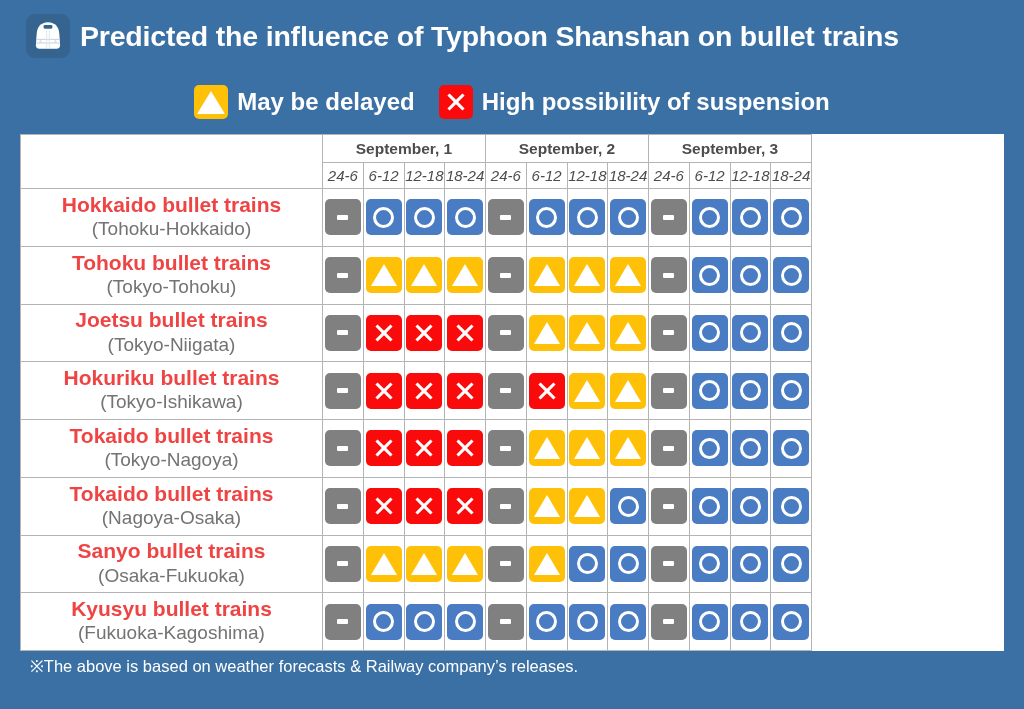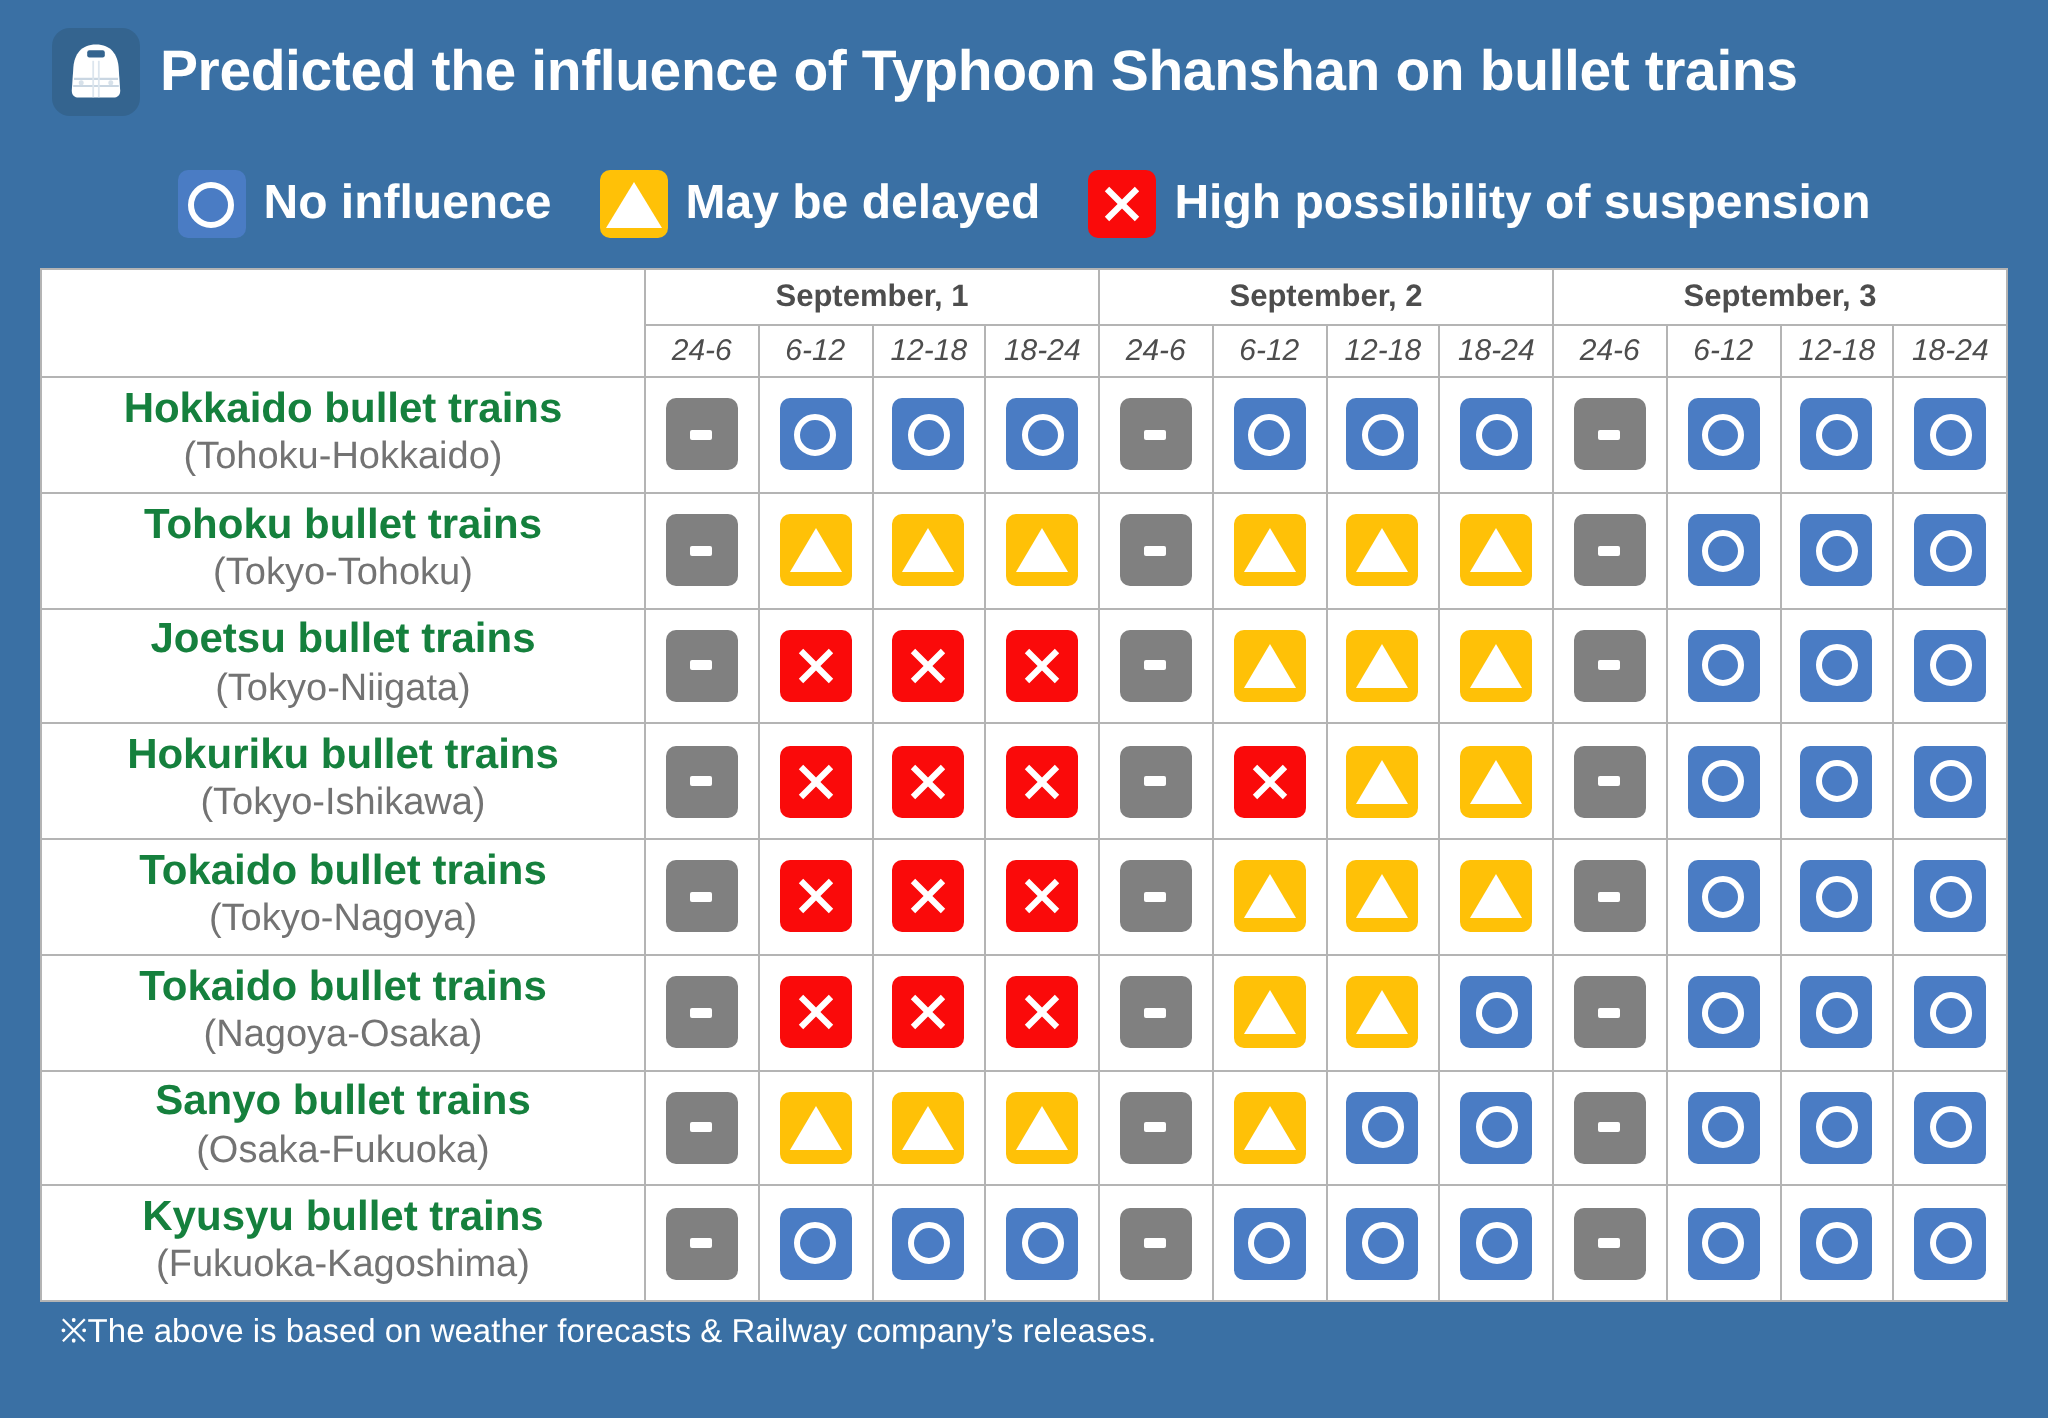--- a/index.html
+++ b/index.html
@@ -97,21 +97,21 @@
   .table-wrap {
     position: absolute;
     left: 20px;
     top: 134px;
     width: 984px;
     height: 517px;
     background: #FFFFFF;
   }
 
   table.grid {
-    width: 984px;
+    width: 792px;
     height: 517px;
     border-collapse: collapse;
     table-layout: fixed;
   }
 
   table.grid th, table.grid td {
     border: 1px solid #B4B4B4;
     padding: 0;
     text-align: center;
     vertical-align: middle;
@@ -137,21 +137,21 @@
   }
 
   .route-cell {
     width: 302px;
     padding: 4px 6px 6px 6px;
   }
 
   .route-name {
     font-size: 21px;
     font-weight: bold;
-    color: #15803d;
+    color: #ef4444;
     line-height: 1.1;
     white-space: nowrap;
   }
 
   .route-sub {
     font-size: 19px;
     color: #737373;
     line-height: 1.3;
     margin-top: 1px;
     white-space: nowrap;
@@ -239,26 +239,20 @@
         <circle cx="6.6" cy="20.4" r="1.25" fill="#D7E1EA"></circle>
         <circle cx="21.4" cy="20.4" r="1.25" fill="#D7E1EA"></circle>
         <path d="M12.6 9.4 L12.6 27.6" stroke="#DCE5EE" stroke-width="0.9" fill="none"></path>
         <path d="M15.4 9.4 L15.4 27.6" stroke="#DCE5EE" stroke-width="0.9" fill="none"></path>
       </svg>
     </div>
     <div class="page-title">Predicted the influence of Typhoon Shanshan on bullet trains</div>
   </div>
 
   <div class="legend">
-    <div class="legend-item">
-      <div class="legend-icon ok">
-        <span class="sym-circle big"></span>
-      </div>
-      <div class="legend-label">No influence</div>
-    </div>
     <div class="legend-item">
       <div class="legend-icon warn">
         <span class="sym-tri big"></span>
       </div>
       <div class="legend-label">May be delayed</div>
     </div>
     <div class="legend-item">
       <div class="legend-icon stop">
         <svg width="24" height="24" viewBox="0 0 24 24" aria-hidden="true">
           <path d="M5.6 3.4 L12 9.8 L18.4 3.4 L20.6 5.6 L14.2 12 L20.6 18.4 L18.4 20.6 L12 14.2 L5.6 20.6 L3.4 18.4 L9.8 12 L3.4 5.6 Z" fill="#FFFFFF"></path>

